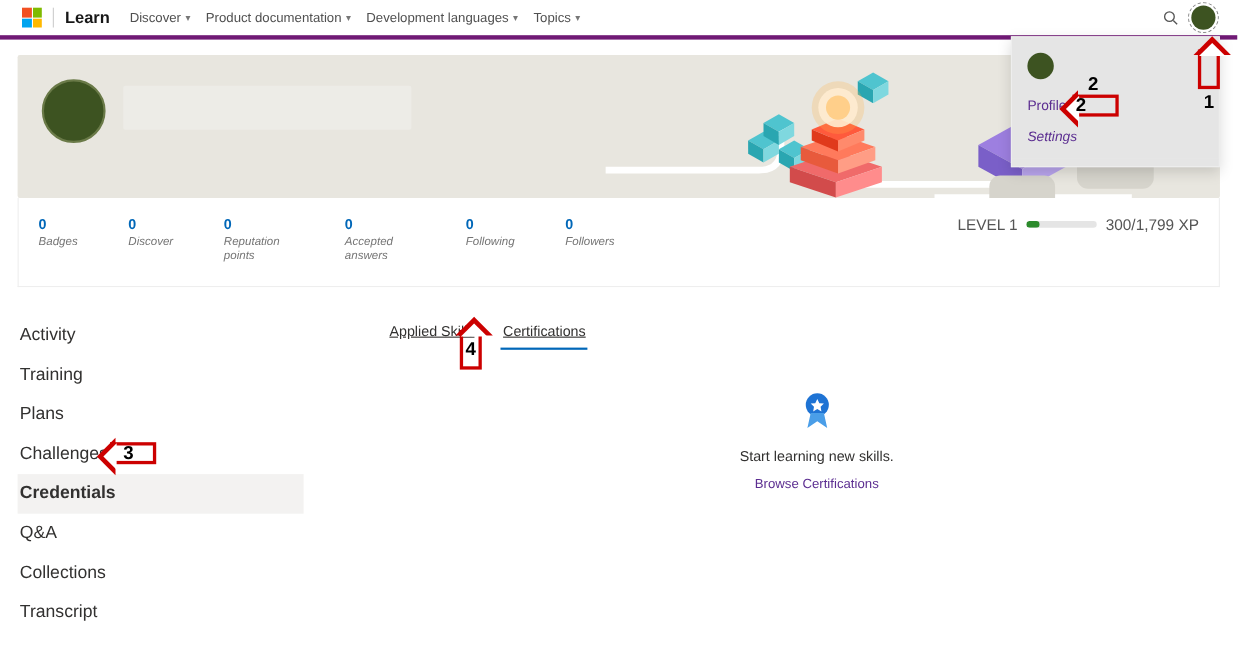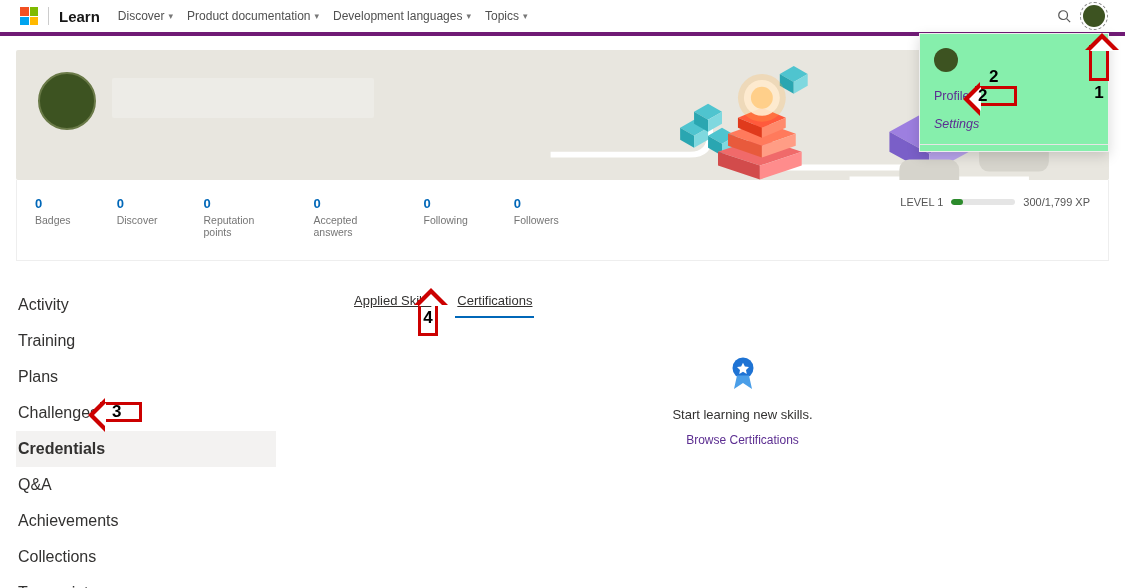--- a/index.html
+++ b/index.html
@@ -13,21 +13,21 @@
   .logo-divider { width:1px; height:18px; background:#ccc; margin-right:10px; }
   .learn-word { font-weight:600; font-size:15px; margin-right: 18px; }
   .nav-links { display:flex; gap: 14px; }
   .nav-item { display:flex; align-items:center; gap:4px; font-size:12px; color:#505050; cursor:pointer; }
   .chev { font-size: 9px; color:#777; }
   .header-right { margin-left:auto; display:flex; align-items:center; gap:12px; position:relative; }
   .search-ico { width:14px; height:14px; color:#555; cursor:pointer; }
   .avatar-small { width:22px; height:22px; border-radius:50%; background:#3d5321; outline:1px dashed #888; outline-offset:2px; cursor:pointer; }
   
   
-  .user-dropdown { position:absolute; top:28px; right:-4px; width:190px; background:#86efac; box-shadow: 0 4px 12px rgba(0,0,0,0.15); border:1px solid #eee; padding:10px 0 0; z-index:20; }
+  .user-dropdown { position:absolute; top:28px; right:-4px; width:190px; background:#e5e5e5; box-shadow: 0 4px 12px rgba(0,0,0,0.15); border:1px solid #eee; padding:10px 0 0; z-index:20; }
   .user-dropdown .dd-avatar { width:24px; height:24px; border-radius:50%; background:#3d5321; margin:4px 0 10px 14px; }
   .dd-link { padding:7px 14px; font-size:12.5px; cursor:pointer; }
   .dd-link.profile { color:#5c2e91; }
   .dd-link.settings { color:#5c2e91;font-style:italic; }
   .dd-divider { height:1px; background:#e6e6e6; margin:6px 0; }
   .dd-link.signout { color:#0067b8; padding-bottom:14px; }
   
   
   .annot { position:absolute; z-index:30; display:flex; align-items:center; pointer-events:none;}
   .annot .num { font-weight:700; font-size:17px; color:#000; }
@@ -43,22 +43,22 @@
   .page-wrap { padding: 14px 16px; position:relative; }
   .banner { position:relative; height:130px; border-radius:2px; overflow:hidden; background:#e8e6df; }
   .banner-art { position:absolute; right:0; top:0; bottom:0; width:62%; }
   .avatar-big { position:absolute; left:22px; top:22px; width:58px; height:58px; border-radius:50%; background:#3d5321; border:2px solid #6a7a48; }
   .name-blank { position:absolute; left:96px; top:28px; width:262px; height:40px; background:#edece7; border-radius:2px; }
   
   
   .stats-card { background:#fff; border:1px solid #eee; border-top:0; padding:16px 18px 22px; display:flex; align-items:flex-start; }
   .stat { margin-right:46px; }
   .stat .val { color:#0067b8; font-weight:600; font-size:13px; }
-  .stat .lbl { color:#757575; font-size:10.5px; margin-top:3px; max-width:64px;}
-  .level-block { margin-left:auto; display:flex; align-items:center; gap:8px; font-size:11px; color:#555;justify-content:flex-end; }
+  .stat .lbl { color:#757575; font-size:10.5px; margin-top:3px; max-width:64px;font-style:italic;}
+  .level-block { margin-left:auto; display:flex; align-items:center; gap:8px; font-size:14px; color:#555;justify-content:flex-end; }
   .lvl-track { width:64px; height:6px; background:#e5e5e5; border-radius:3px; position:relative; overflow:hidden;}
   .lvl-fill { position:absolute; left:0; top:0; bottom:0; width:18%; background:#2c8b2c; border-radius:3px; }
   
   
   .lower { display:flex; margin-top:26px; gap:40px; }
   .side-nav { width:260px; }
   .side-item { padding:9px 2px; font-size:16px; color:#323130; cursor:pointer; }
   .side-item.active { font-weight:600; background:#f3f2f1; }
   
   .main-area { flex:1; }
@@ -242,21 +242,20 @@
   </div>
 
   <div class="lower">
     <div class="side-nav">
       <div class="side-item">Activity</div>
       <div class="side-item">Training</div>
       <div class="side-item">Plans</div>
       <div class="side-item">Challenges</div>
       <div class="side-item active">Credentials</div>
       <div class="side-item">Q&amp;A</div>
-      <div class="side-item">Achievements</div>
       <div class="side-item">Collections</div>
       <div class="side-item">Transcript</div>
     </div>
 
     <div class="annot" style="left:100px; top:366px;">
       <div class="arrow-box arrow-left"></div>
       <div class="num" style="position:relative; left:-30px; z-index:2;">3</div>
     </div>
 
     <div class="main-area">

